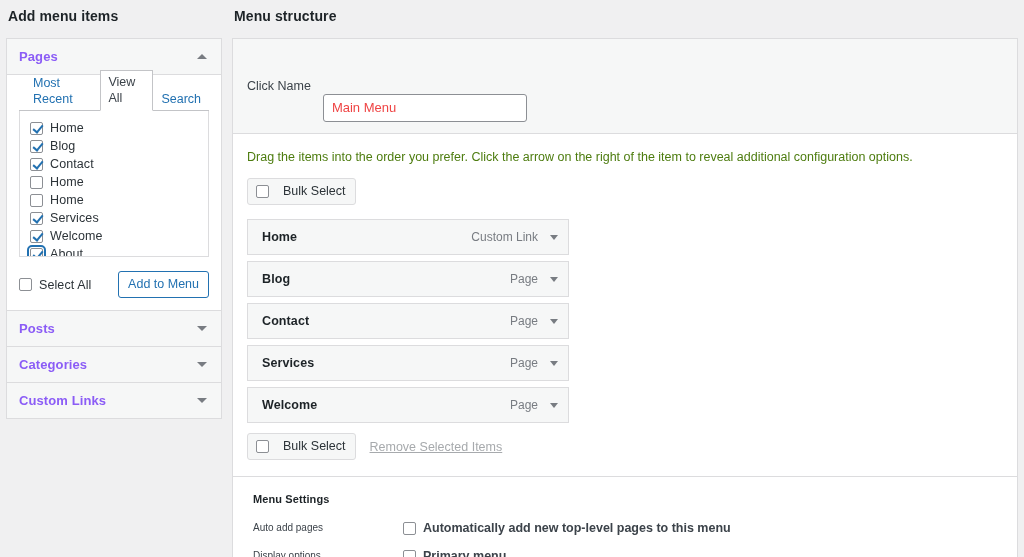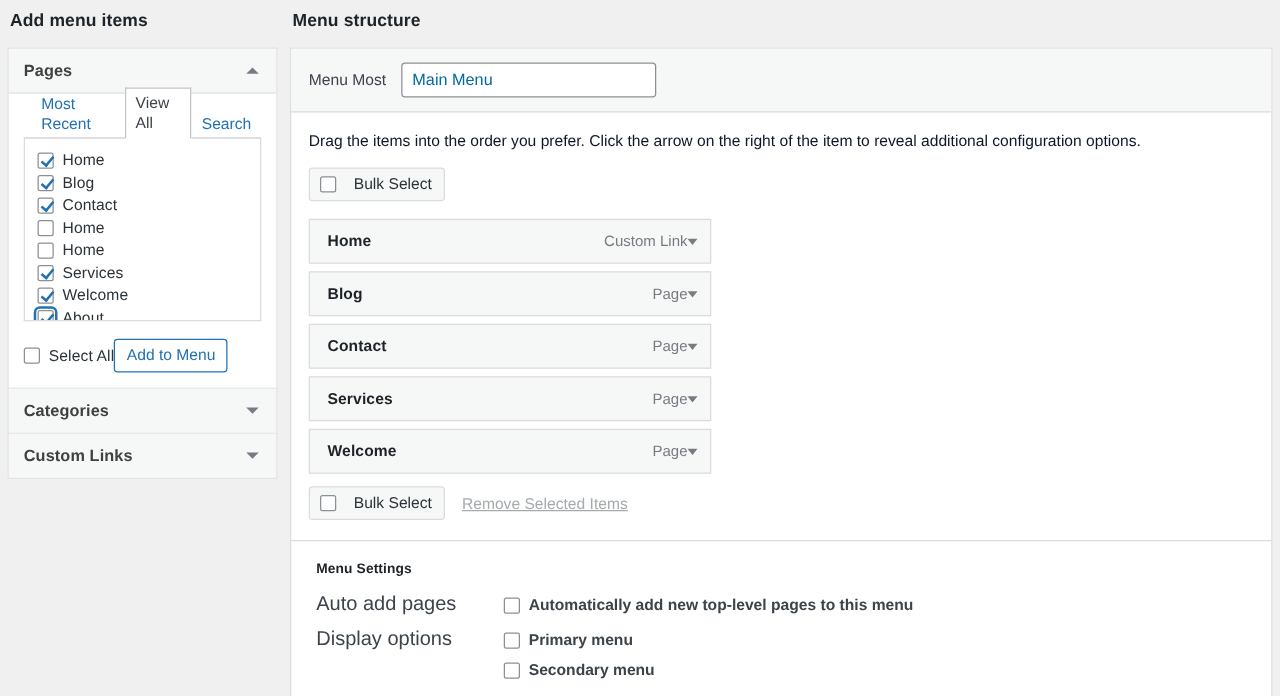--- a/index.html
+++ b/index.html
@@ -45,21 +45,21 @@
     justify-content: space-between;
     padding: 10px 12px;
     background: #f6f7f7;
     cursor: pointer;
     border-bottom: 1px solid #dcdcde;
   }
   .acc-section.collapsed > .acc-header { border-bottom: none; }
   .acc-title {
     font-size: 13px;
     font-weight: bold;
-    color: #404040;
+    color: #8b5cf6;
     letter-spacing: .1px;
   }
   .tri {
     width: 0; height: 0;
     border-left: 5px solid transparent;
     border-right: 5px solid transparent;
     margin-right: 2px;
   }
   .tri-up { border-bottom: 5px solid #787c82; }
   .tri-down { border-top: 5px solid #787c82; }
@@ -135,20 +135,21 @@
   }
   .chk-label {
     font-size: 12.5px;
     color: #2c3338;
     letter-spacing: .1px;
   }
 
   .list-footer {
     display: flex;
     align-items: center;
+    justify-content: space-between;
     margin-top: 14px;
   }
   .select-all { display: flex; align-items: center; }
   .btn-secondary {
     font-family: inherit;
     font-size: 12.5px;
     color: #2271b1;
     background: #fff;
     border: 1px solid #2271b1;
     border-radius: 3px;
@@ -177,34 +178,35 @@
   }
   .name-label {
     font-size: 12.5px;
     color: #3c434a;
     margin-right: 12px;
     white-space: nowrap;
   }
   .name-input {
     font-family: inherit;
     font-size: 13px;
-    color: #0369a1;
+    color: #ef4444;
     width: 204px;
     padding: 4px 8px;
     border: 1px solid #8c8f94;
     border-radius: 3px;
     background: #fff;
     outline: none;
     line-height: 18px;
+    margin-top: 44px;
   }
 
   .panel-body { padding: 14px 14px 0 14px; }
   .hint {
     font-size: 12.5px;
-    color: #0f172a;
+    color: #4d7c0f;
     line-height: 18px;
     margin-bottom: 12px;
   }
   .bulk-btn {
     display: inline-flex;
     align-items: center;
     gap: 7px;
     border: 1px solid #dcdcde;
     background: #f6f7f7;
     border-radius: 3px;
@@ -225,21 +227,21 @@
     padding: 10px 10px 10px 14px;
     margin-bottom: 6px;
     cursor: move;
   }
   .mi-title {
     font-size: 12.5px;
     font-weight: bold;
     color: #1d2327;
     letter-spacing: .1px;
   }
-  .mi-right { display: flex; align-items: center; }
+  .mi-right { display: flex; align-items: center; gap: 12px; }
   .mi-type {
     font-size: 12px;
     color: #787c82;
   }
   .mi-arrow {
     width: 0; height: 0;
     border-left: 4px solid transparent;
     border-right: 4px solid transparent;
     border-top: 5px solid #787c82;
     cursor: pointer;
@@ -273,21 +275,21 @@
     letter-spacing: .1px;
   }
   .setting-row {
     display: flex;
     align-items: flex-start;
     margin-bottom: 10px;
   }
   .setting-label {
     width: 156px;
     flex: 0 0 156px;
-    font-size: 16px;
+    font-size: 10px;
     color: #3c434a;
     padding-left: 6px;
     line-height: 18px;
   }
   .setting-opts { flex: 1; }
   .opt-row {
     display: flex;
     align-items: center;
     line-height: 18px;
     margin-bottom: 6px;
@@ -361,20 +363,26 @@
             <div class="select-all">
               <span class="cb"></span>
               <span class="chk-label">Select All</span>
             </div>
             <button class="btn-secondary">Add to Menu</button>
           </div>
 
         </div>
       </div>
 
+      <div class="acc-section collapsed">
+        <div class="acc-header">
+          <span class="acc-title">Posts</span>
+          <span class="tri tri-down"></span>
+        </div>
+      </div>
 
       <div class="acc-section collapsed">
         <div class="acc-header">
           <span class="acc-title">Categories</span>
           <span class="tri tri-down"></span>
         </div>
       </div>
 
       <div class="acc-section collapsed">
         <div class="acc-header">
@@ -385,21 +393,21 @@
 
     </div>
   </div>
 
   <div class="right-col">
     <div class="col-title">Menu structure</div>
 
     <div class="panel">
 
       <div class="name-row">
-        <label class="name-label">Menu Most</label>
+        <label class="name-label">Click Name</label>
         <input class="name-input" type="text" value="Main Menu" style="">
       </div>
 
       <div class="panel-body">
 
         <div class="hint">Drag the items into the order you prefer. Click the arrow on the right of the item to reveal additional configuration options.</div>
 
         <div class="bulk-btn">
           <span class="cb"></span>
           <span>Bulk Select</span>

